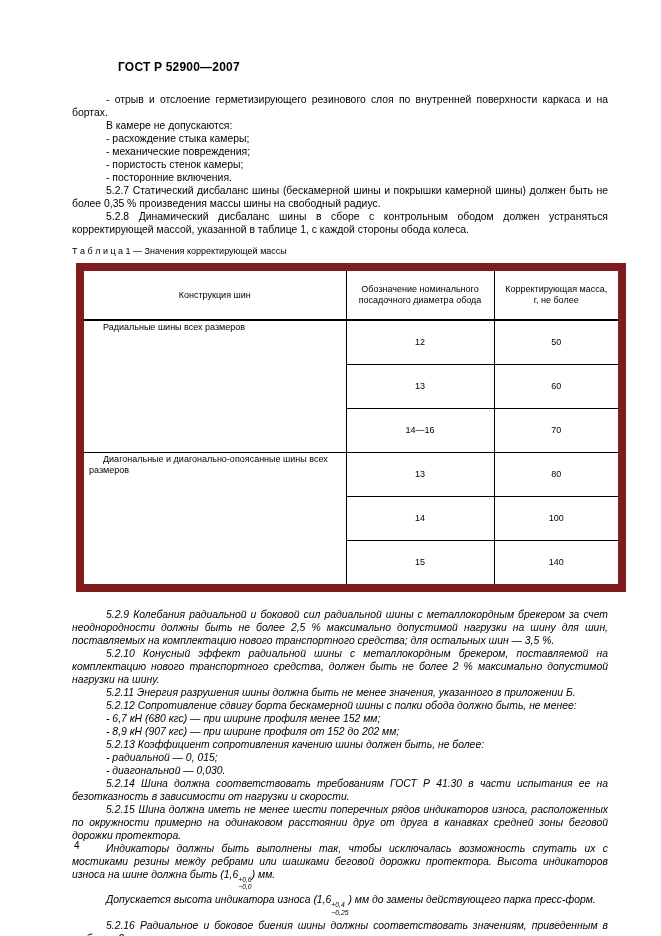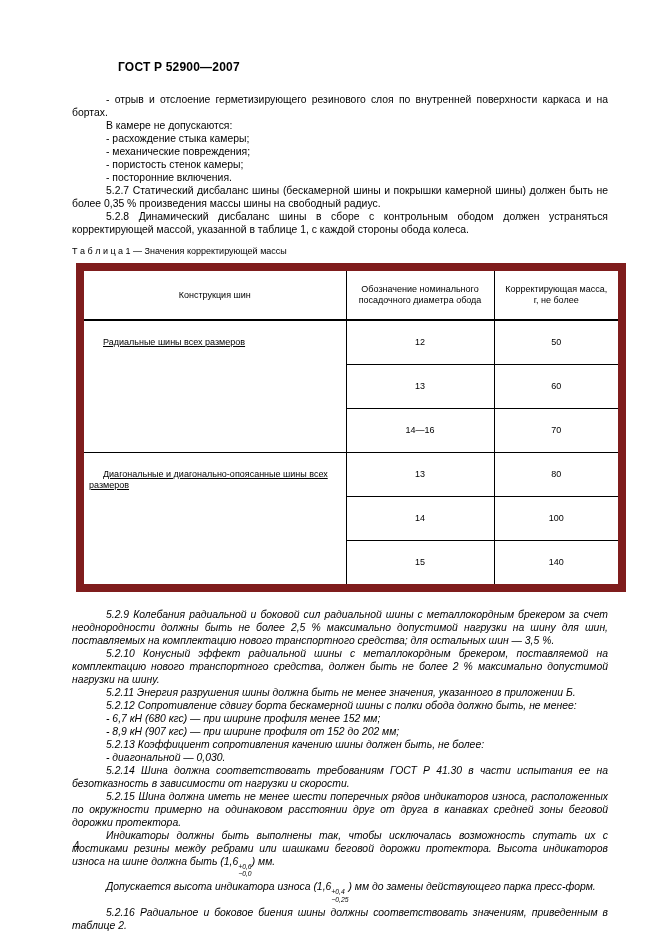--- a/index.html
+++ b/index.html
@@ -59,23 +59,22 @@
   }
   table.t1 td.val {
     text-align: center;
     vertical-align: middle;
     height: 17px;
     padding: 13px 2px;
   }
   table.t1 td.label-cell {
     text-align: left;
     vertical-align: top;
-    padding: 16px 6px 2px 5px;
+    padding: 1px 6px 2px 5px;
     text-indent: 14px;
-    text-decoration: underline;
   }
   .post-table { margin-top: 16px; font-style: italic; }
   .formula-para { margin-top: 3px; margin-bottom: 3px; }
   .tol {
     display: inline-flex;
     flex-direction: column;
     align-items: flex-start;
     font-size: 6.8px;
     line-height: 7.2px;
     vertical-align: -4px;
@@ -151,20 +150,21 @@
     </table>
 
     <div class="post-table">
       <p class="para">5.2.9  Колебания радиальной и боковой сил радиальной шины с металлокордным брекером за счет неоднородности должны быть не более 2,5 % максимально допустимой нагрузки на шину для шин, поставляемых на комплектацию нового транспортного средства; для остальных шин — 3,5 %.</p>
       <p class="para">5.2.10  Конусный эффект радиальной шины с металлокордным брекером, поставляемой на комплектацию нового транспортного средства, должен быть не более 2 % максимально допустимой нагрузки на шину.</p>
       <p class="para">5.2.11  Энергия разрушения шины должна быть не менее значения, указанного в приложении Б.</p>
       <p class="para">5.2.12  Сопротивление сдвигу борта бескамерной шины с полки обода должно быть, не менее:</p>
       <p class="para">-  6,7 кН (680 кгс) — при ширине профиля менее 152 мм;</p>
       <p class="para">-  8,9 кН (907 кгс) — при ширине профиля от 152 до 202 мм;</p>
       <p class="para">5.2.13  Коэффициент сопротивления качению шины должен быть, не более:</p>
+      <p class="para">-  радиальной — 0, 015;</p>
       <p class="para">-  диагональной — 0,030.</p>
       <p class="para">5.2.14  Шина должна соответствовать требованиям ГОСТ Р 41.30 в части испытания ее на безотказность в зависимости от нагрузки и скорости.</p>
       <p class="para">5.2.15  Шина должна иметь не менее шести поперечных рядов индикаторов износа, расположенных по окружности примерно на одинаковом расстоянии друг от друга в канавках средней зоны беговой дорожки протектора.</p>
 
       <p class="para"><span>Индикаторы должны быть выполнены так, чтобы исключалась возможность спутать их с мостиками резины между ребрами или шашками беговой дорожки протектора. Высота индикаторов износа на шине должна быть (1,6</span><span class="tol">
             <span>+0,6</span>
             <span>−0,0</span>
           </span><span>) мм.</span></p>
 
       <p class="para formula-para"><span>Допускается высота индикатора износа (1,6</span><span class="tol">

